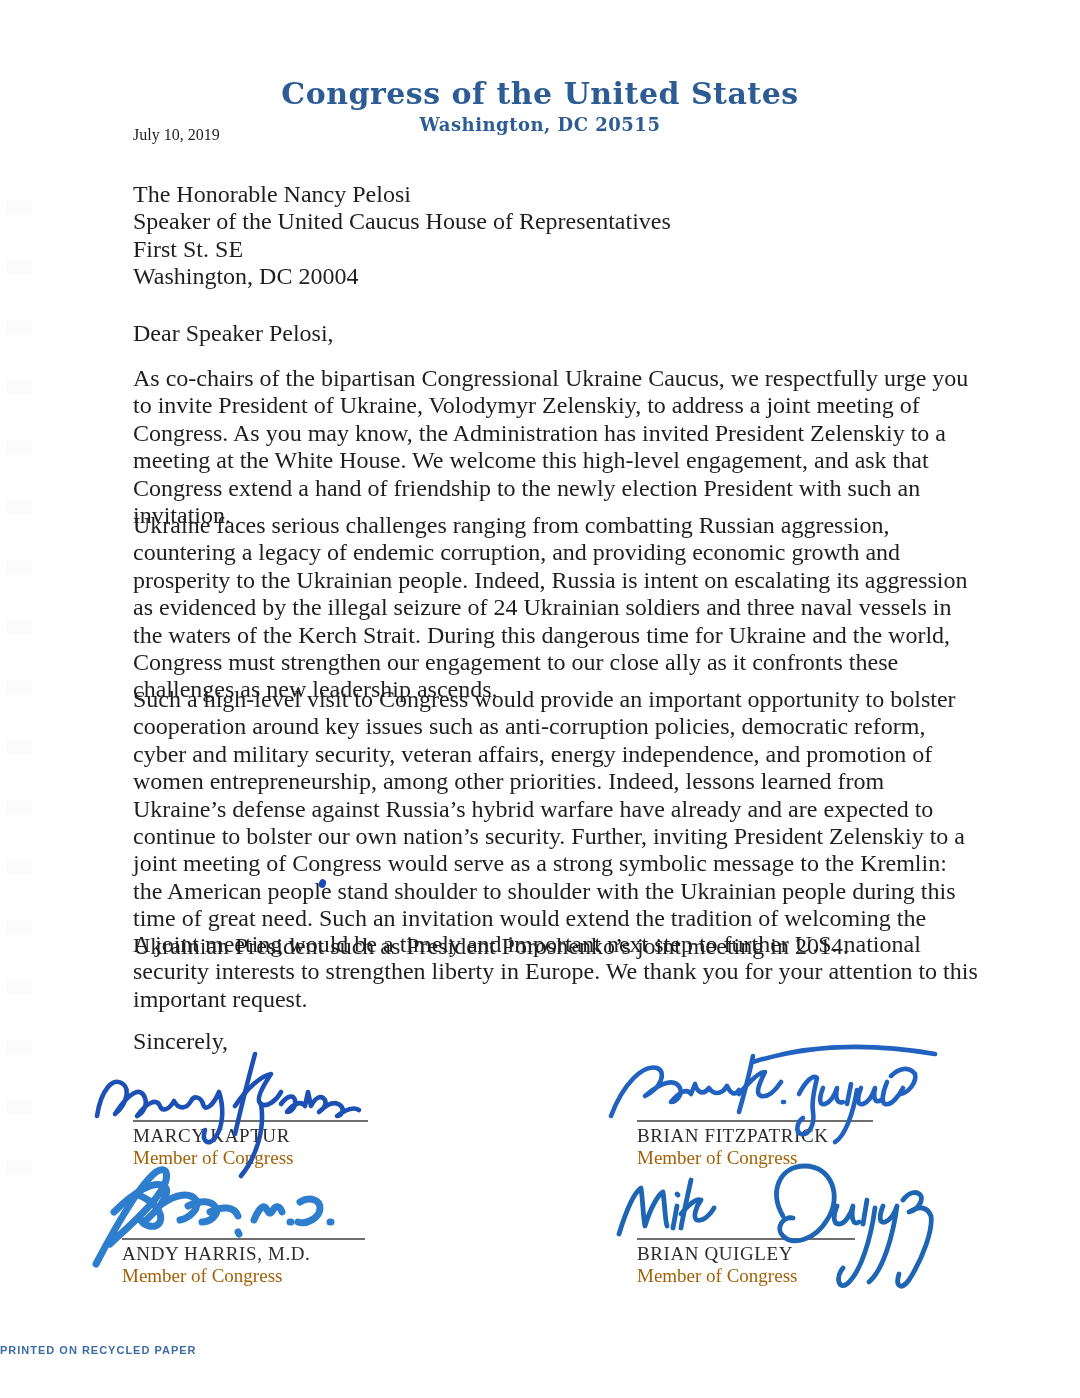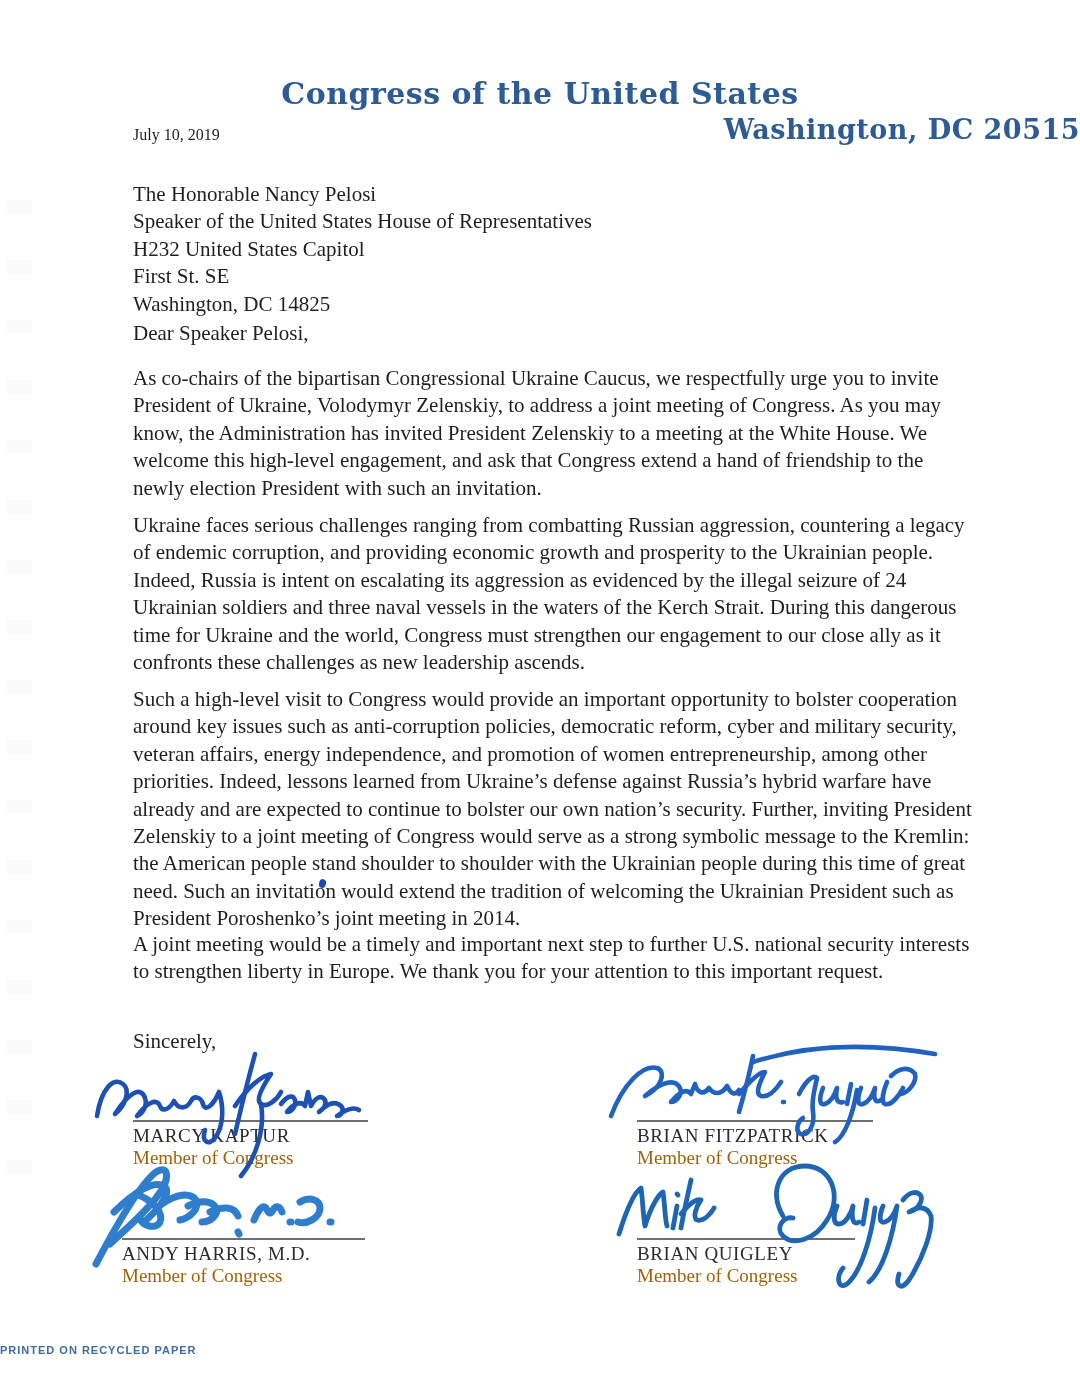--- a/index.html
+++ b/index.html
@@ -24,33 +24,33 @@
   .lh-title{
     position:absolute;top:76px;left:0;width:100%;
     text-align:center;
     font-family:"DejaVu Serif", serif;
     font-weight:bold;
     font-size:30px;
     letter-spacing:.5px;
   }
   .lh-sub{
     position:absolute;top:114px;left:0;width:100%;
-    text-align:right;
+    text-align:center;
     font-family:"DejaVu Serif", serif;
     font-weight:bold;
-    font-size:27px;
+    font-size:18px;
     letter-spacing:.5px;
   }
   .date{
     position:absolute;left:133px;top:126px;
     font-size:16px;
   }
   .block{
     position:absolute;left:133px;width:845px;
-    font-size:21px;line-height:27.4px;
+    font-size:24px;line-height:27.4px;
     text-align:left;
   }
   .recipient{top:181px;}
   .salutation{top:320px;}
   .p1{top:365px;}
   .p2{top:512px;}
   .p3{top:686px;}
   .p4{top:931px;}
   .closing{top:1028px;}
   .ink-dot{
@@ -89,24 +89,23 @@
 
   <div class="edge-artifacts"></div>
 
   <div class="lh-title" style="color: rgb(45, 92, 148);">Congress of the United States</div>
   <div class="lh-sub" style="color: rgb(45, 92, 148);">Washington, DC 20515</div>
 
   <div class="date">July 10, 2019</div>
 
   <div class="block recipient">
     <div>The Honorable Nancy Pelosi</div>
-    <div>Speaker of the United States House of Representatives</div>
-    <div>H232 United States Capitol</div>
+    <div>Speaker of the United Caucus House of Representatives</div>
     <div>First St. SE</div>
-    <div>Washington, DC 14825</div>
+    <div>Washington, DC 20004</div>
   </div>
 
   <div class="block salutation">Dear Speaker Pelosi,</div>
 
   <div class="block para p1">As co-chairs of the bipartisan Congressional Ukraine Caucus, we respectfully urge you to invite President of Ukraine, Volodymyr Zelenskiy, to address a joint meeting of Congress. As you may know, the Administration has invited President Zelenskiy to a meeting at the White House. We welcome this high-level engagement, and ask that Congress extend a hand of friendship to the newly election President with such an invitation.</div>
   <div class="block para p2">Ukraine faces serious challenges ranging from combatting Russian aggression, countering a legacy of endemic corruption, and providing economic growth and prosperity to the Ukrainian people. Indeed, Russia is intent on escalating its aggression as evidenced by the illegal seizure of 24 Ukrainian soldiers and three naval vessels in the waters of the Kerch Strait. During this dangerous time for Ukraine and the world, Congress must strengthen our engagement to our close ally as it confronts these challenges as new leadership ascends.</div>
   <div class="block para p3">Such a high-level visit to Congress would provide an important opportunity to bolster cooperation around key issues such as anti-corruption policies, democratic reform, cyber and military security, veteran affairs, energy independence, and promotion of women entrepreneurship, among other priorities. Indeed, lessons learned from Ukraine’s defense against Russia’s hybrid warfare have already and are expected to continue to bolster our own nation’s security. Further, inviting President Zelenskiy to a joint meeting of Congress would serve as a strong symbolic message to the Kremlin: the American people stand shoulder to shoulder with the Ukrainian people during this time of great need. Such an invitation would extend the tradition of welcoming the Ukrainian President such as President Poroshenko’s joint meeting in 2014.</div>
   <div class="block para p4">A joint meeting would be a timely and important next step to further U.S. national security interests to strengthen liberty in Europe. We thank you for your attention to this important request.</div>
 
   <span class="ink-dot"></span>

